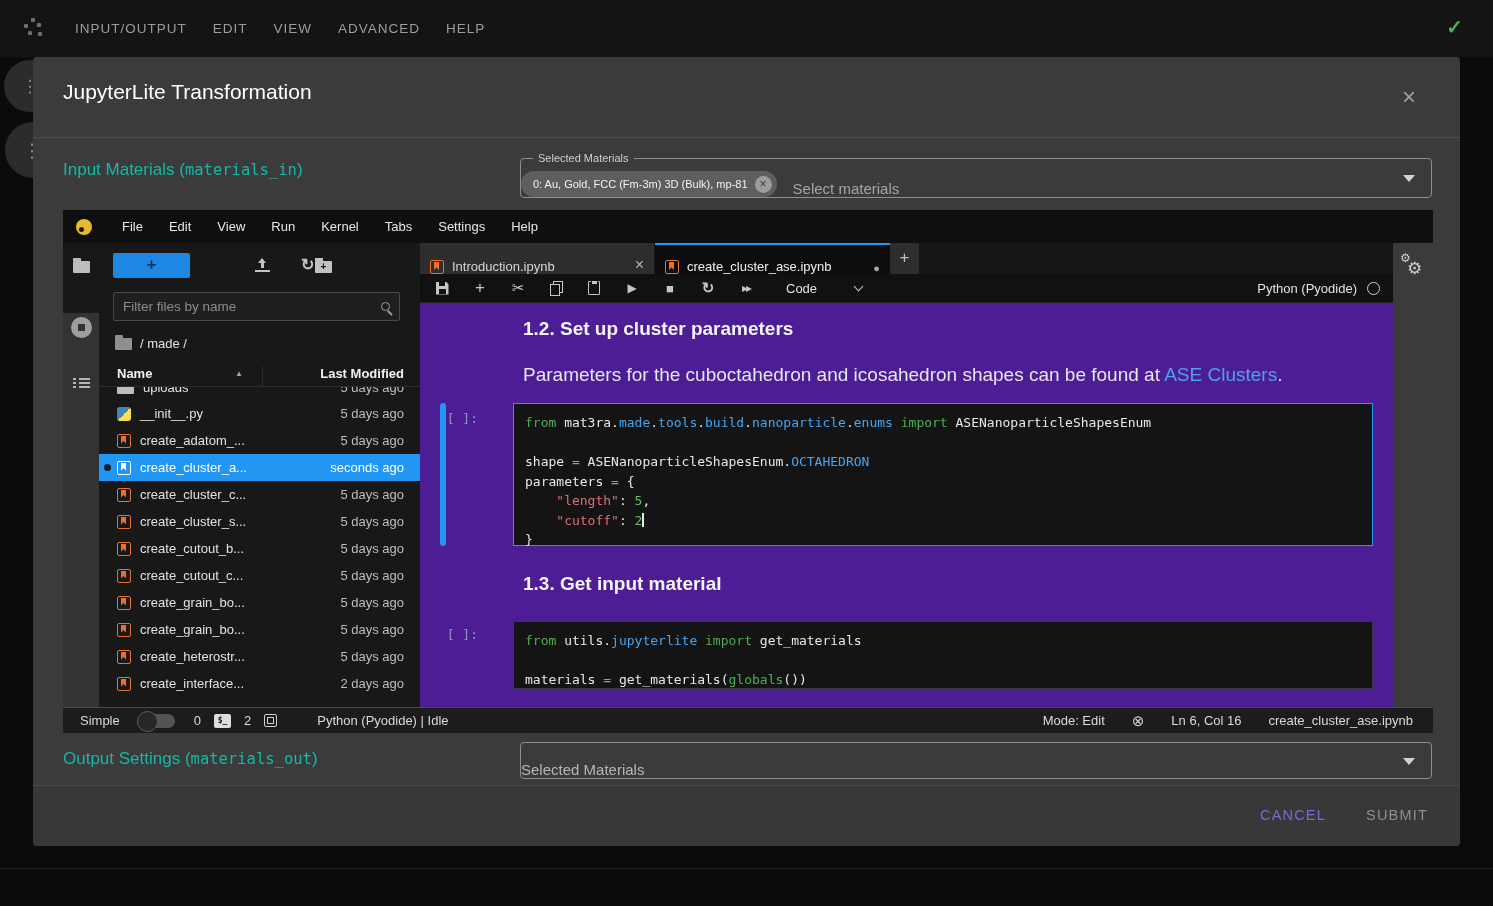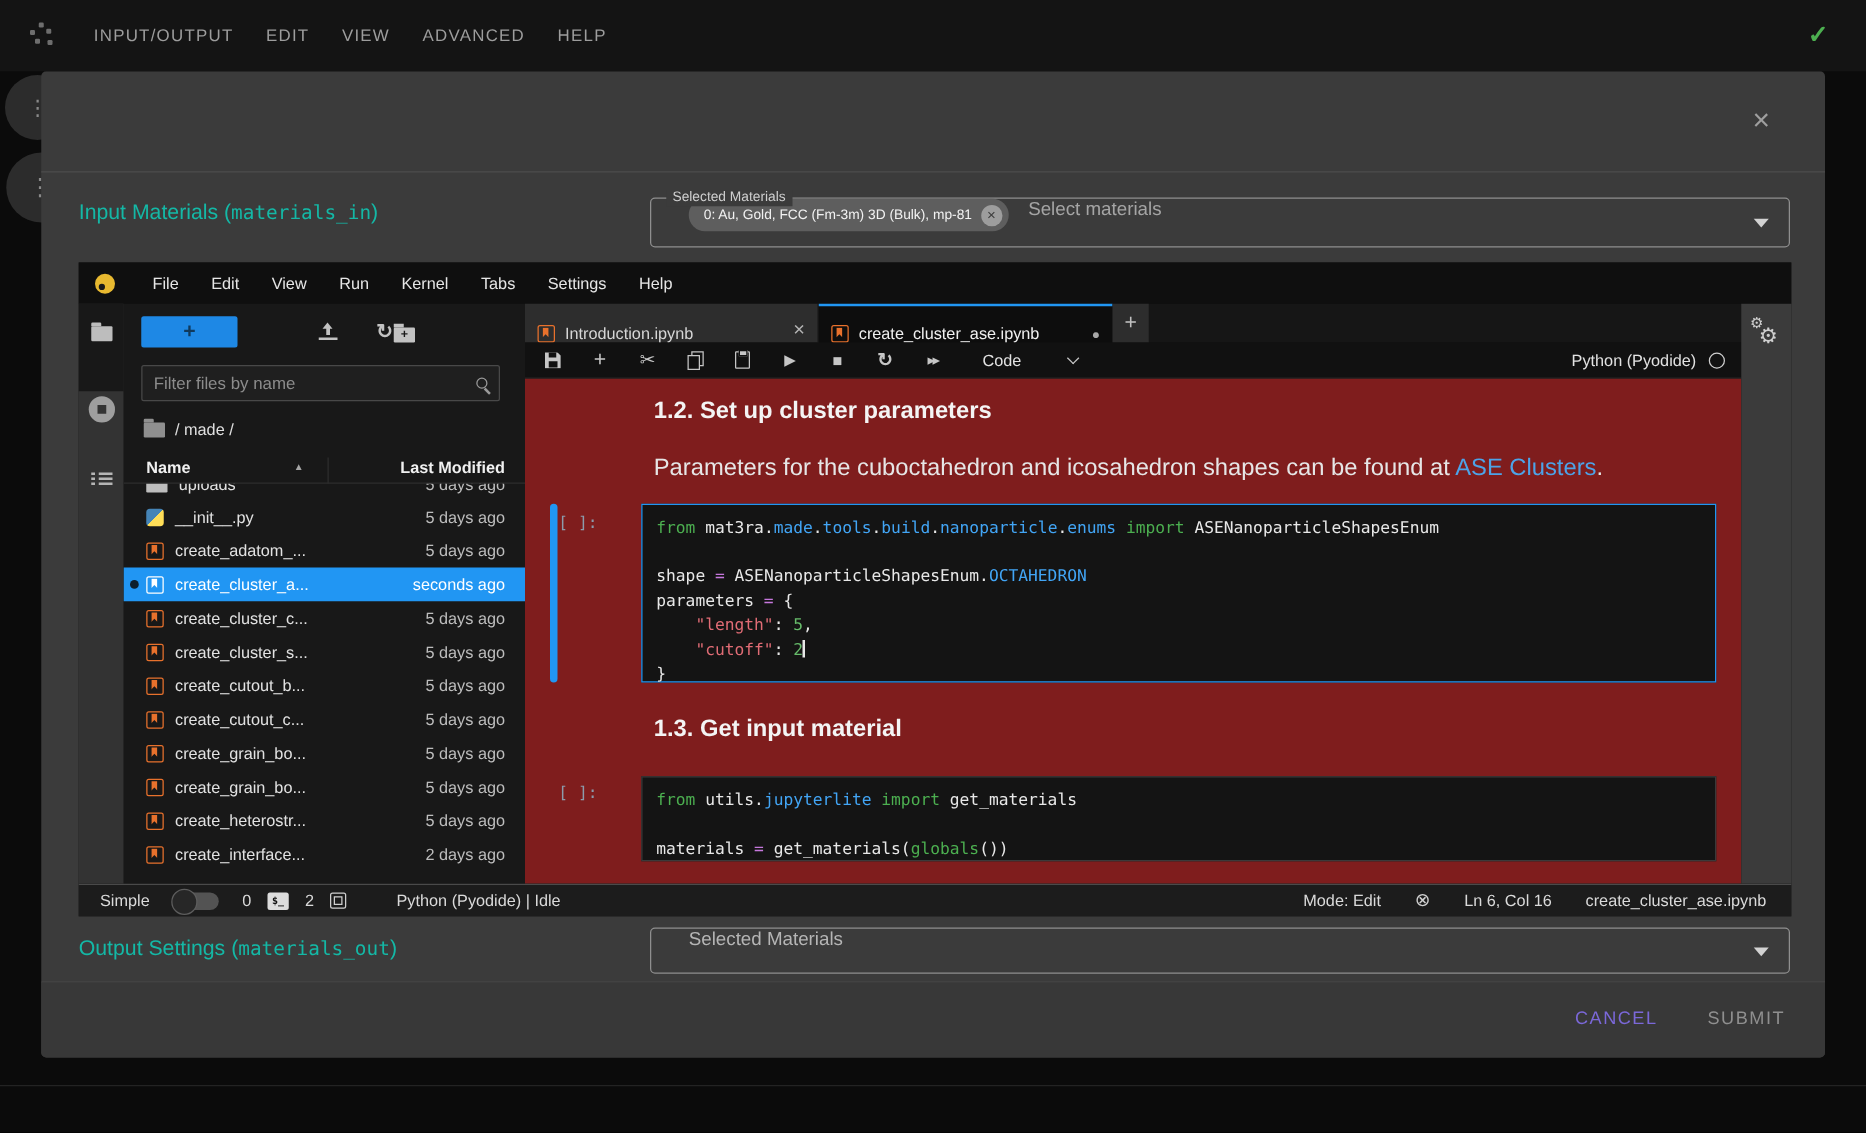--- a/index.html
+++ b/index.html
@@ -28,21 +28,21 @@
   .modal { position:absolute; left:33px; top:57px; width:1427px; height:789px; background:#3b3b3b; border-radius:4px; z-index:2; }
   .m-title { position:absolute; left:30px; top:23px; font-size:21px; color:#fff; font-weight:400; }
   .m-close { position:absolute; right:44px; top:28px; color:#9f9f9f; font-size:24px; line-height:24px; cursor:pointer; }
   .m-div { position:absolute; left:0; top:80px; width:100%; border-top:1px solid #4d4d4d; }
 
   .io-label { position:absolute; left:30px; font-size:17px; color:#14b8a6; }
   .io-label .codefont { font-family:"DejaVu Sans Mono", monospace; font-size:15.5px; }
   .in-label { top:103px; }
   .out-label { top:692px; }
 
-  .sel-field { position:absolute; left:487px; width:912px; border:1px solid #8f8f8f; border-radius:4px; display:flex; align-items:flex-start; padding:0 30px; }
+  .sel-field { position:absolute; left:487px; width:912px; border:1px solid #8f8f8f; border-radius:4px; display:flex; align-items:flex-end; padding:0 0; }
   .in-field { top:101px; height:40px; }
   .out-field { top:685px; height:37px; }
   .notch { position:absolute; top:-7px; left:12px; background:#3b3b3b; padding:0 5px; font-size:11px; color:#cfcfcf; line-height:13px; }
   .chip { display:flex; align-items:center; gap:7px; height:26px; background:#5e5e5e; border-radius:13px; padding:0 5px 0 12px; }
   .chip-label { font-size:11px; color:#f2f2f2; white-space:nowrap; }
   .chip-x { width:17px; height:17px; border-radius:50%; background:#9d9d9d; color:#3b3b3b; font-size:12px; line-height:16px; text-align:center; cursor:pointer; }
   .sel-ph { margin-left:16px; font-size:15px; color:#a5a5a5; }
   .out-ph { font-size:15px; color:#b5b5b5; }
   .dd-caret { position:absolute; right:16px; top:50%; margin-top:-3px; width:0; height:0; border-left:6px solid transparent; border-right:6px solid transparent; border-top:7px solid #d2d2d2; }
 
@@ -130,21 +130,21 @@
   .ic-copy::after { content:''; position:absolute; left:0; top:3px; width:8px; height:10px; border:1.5px solid #c6c6c6; background:#111; }
   .ic-paste { width:12px; height:14px; border:1.5px solid #c6c6c6; border-radius:1px; position:relative; }
   .ic-paste::before { content:''; position:absolute; left:2px; top:-2.5px; width:5px; height:3px; background:#c6c6c6; border:1px solid #111; }
   .tb-run { font-size:12px; } .tb-stop { font-size:13px; } .tb-restart { font-size:15px; font-weight:bold; }
   .tb-ff { font-size:12px; letter-spacing:-2px; }
   .tb-celltype { margin-left:10px; display:flex; align-items:center; gap:38px; color:#e2e2e2; }
   .chev { width:7px; height:7px; border-right:1.5px solid #c6c6c6; border-bottom:1.5px solid #c6c6c6; transform:rotate(45deg); margin-top:-4px; }
   .tb-kernel { margin-left:auto; display:flex; align-items:center; gap:10px; padding-right:13px; color:#e2e2e2; }
   .kcircle { width:13px; height:13px; border:1.5px solid #cfcfcf; border-radius:50%; }
 
-  .jcontent { position:absolute; left:0; top:60px; width:100%; height:404px; background:#7f1d1d; }
+  .jcontent { position:absolute; left:0; top:60px; width:100%; height:404px; background:#4c1d95; }
   .nb-h { position:absolute; left:103px; font-size:19px; font-weight:bold; color:#f4f4f4; }
   .nb-h1 { top:15px; } .nb-h2 { top:270px; }
   .nb-para { position:absolute; left:103px; top:61px; font-size:19px; color:#e6e6e6; }
   .nb-link { color:#4da3e8; cursor:pointer; }
   .activebar { position:absolute; left:20px; top:100px; width:6px; height:143px; background:#2196f3; border-radius:3px; }
   .prompt { position:absolute; width:44px; text-align:right; font-family:"DejaVu Sans Mono", monospace; font-size:13px; color:#8c9bab; }
   .prompt1 { left:14px; top:108px; } .prompt2 { left:14px; top:324px; }
   .codecell { position:absolute; left:93px; width:860px; background:#141414; padding:9px 11px; font-family:"DejaVu Sans Mono", monospace; font-size:13px; line-height:19.5px; color:#e8e8e8; white-space:pre; }
   .cell1 { top:100px; height:143px; border:1px solid #2196f3; }
   .cell2 { top:318px; height:68px; border:1px solid #3a3a3a; }
@@ -200,20 +200,21 @@
 
   <div class="bgcirc c1">
       <span>⋮</span>
     </div>
   <div class="bgcirc c2">
       <span>⋮</span>
     </div>
   <div class="page-hairline"></div>
 
   <section class="modal">
+    <h1 class="m-title">JupyterLite Transformation</h1>
     <span class="m-close">×</span>
     <div class="m-div"></div>
 
     <div class="io-label in-label">
       <span>Input Materials (</span><span class="codefont">materials_in</span><span>)</span>
     </div>
     <div class="sel-field in-field">
       <span class="notch">Selected Materials</span>
       <span class="chip">
         <span class="chip-label">0: Au, Gold, FCC (Fm-3m) 3D (Bulk), mp-81</span>

